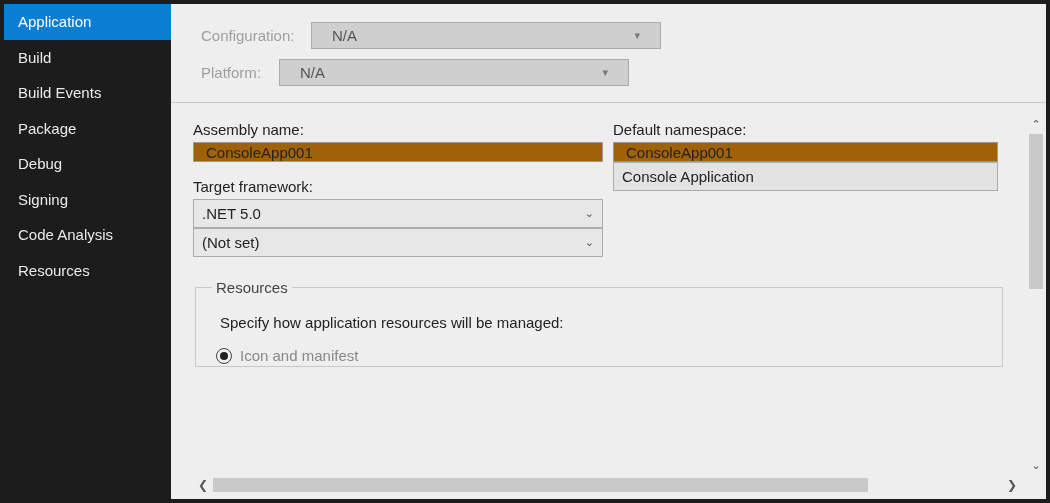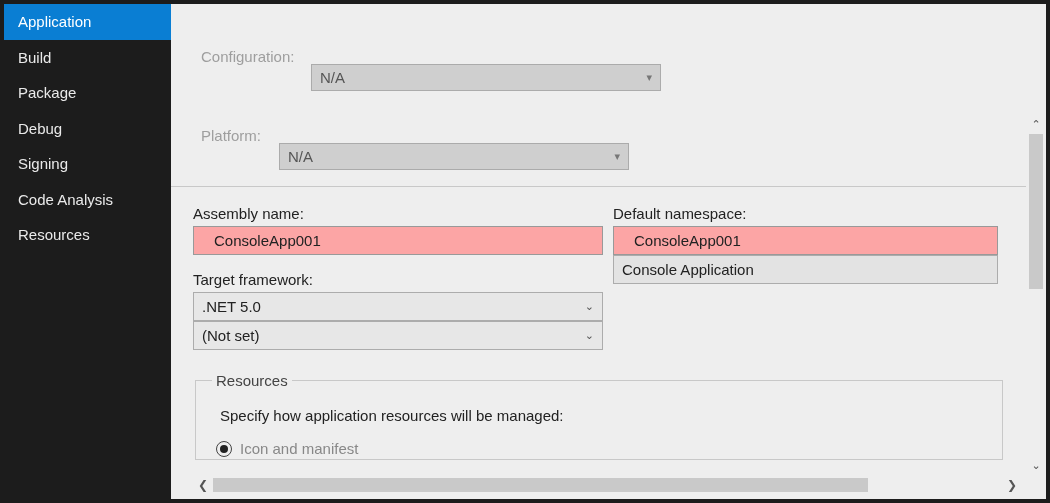--- a/index.html
+++ b/index.html
@@ -67,27 +67,26 @@
     width: 110px;
     color: #9e9e9e;
     font-size: 15px;
     margin-left: 8px;
   }
   .config-select {
     width: 350px;
     height: 27px;
     background: #cfcfcf;
     border: 1px solid #ababab;
-    padding: 0 8px;
+    padding: 0 20px;
     color: #555;
     display: flex;
     align-items: center;
     justify-content: space-between;
     font-size: 15px;
-    margin-top: 42px;
   }
   .config-select .chev {
     color: #777;
     font-size: 11px;
   }
   .divider {
     border-top: 1px solid #c8c8c8;
     margin: 4px 0 0 0;
   }
   .scroll-body {
@@ -102,24 +101,24 @@
     column-gap: 10px;
   }
   .field-label {
     color: #222;
     font-size: 15px;
     margin-top: 8px;
     margin-bottom: 4px;
   }
   input.text-input {
     width: 100%;
-    height: 29px;
+    height: 20px;
     border: 1px solid #999;
-    background: #fca5a5;
-    padding: 0 20px;
+    background: #a16207;
+    padding: 0 12px;
     font-size: 15px;
     font-family: inherit;
     color: #222;
   }
   .dropdown {
     width: 100%;
     height: 29px;
     background: #e7e7e7;
     border: 1px solid #acacac;
     padding: 0 8px;
@@ -238,20 +237,21 @@
   }
 </style>
 </head>
 <body>
 
 <div class="outer">
 
   <div class="sidebar">
     <div class="side-item selected"><span>Application</span></div>
     <div class="side-item"><span>Build</span></div>
+    <div class="side-item"><span>Build Events</span></div>
     <div class="side-item"><span>Package</span></div>
     <div class="side-item"><span>Debug</span></div>
     <div class="side-item"><span>Signing</span></div>
     <div class="side-item"><span>Code Analysis</span></div>
     <div class="side-item"><span>Resources</span></div>
   </div>
 
   <div class="main">
 
     <div class="config-bar">

